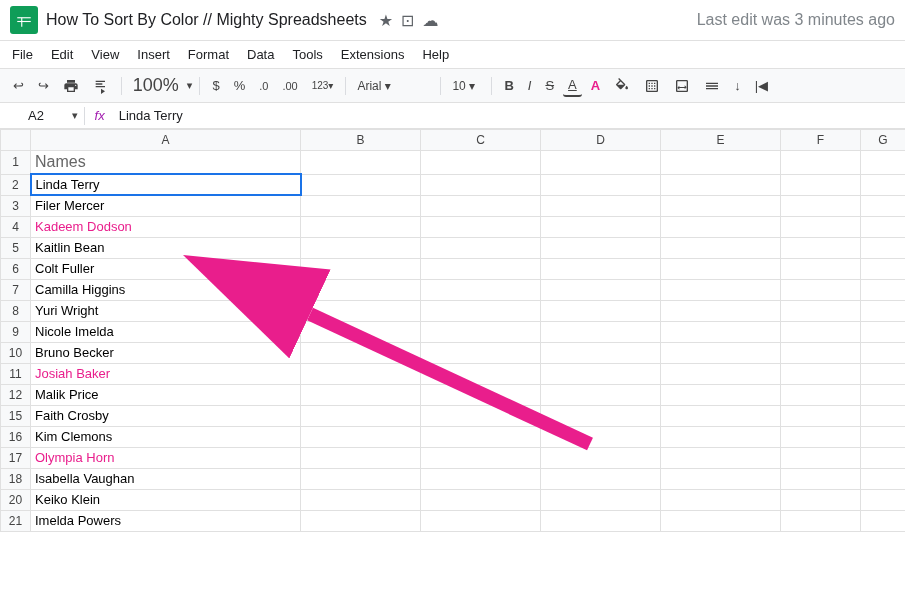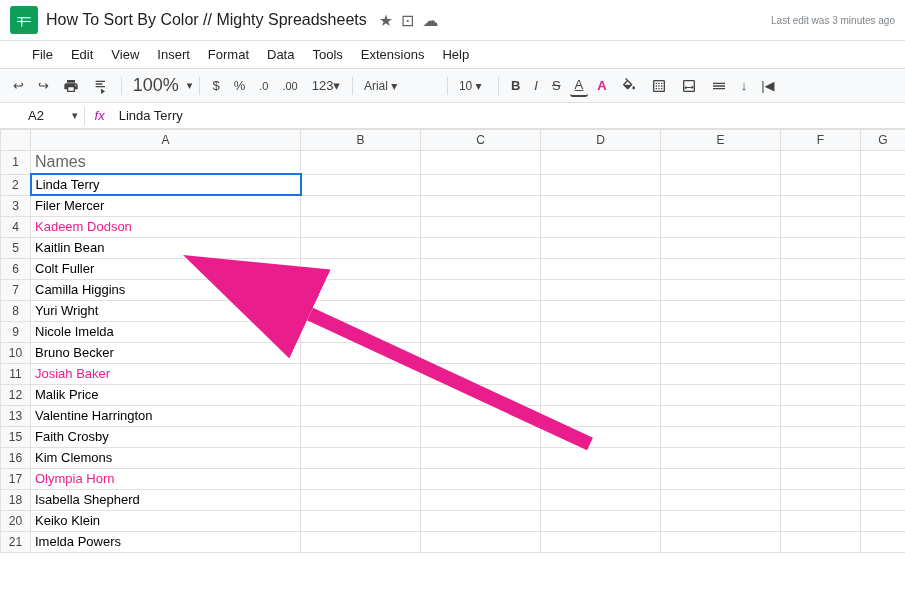--- a/index.html
+++ b/index.html
@@ -11,25 +11,25 @@
       background: #fff; border-bottom: 1px solid #e0e0e0;
     }
     .app-icon {
       width: 28px; height: 28px; background: #0f9d58; border-radius: 3px;
       display: flex; align-items: center; justify-content: center; flex-shrink: 0;
     }
     .app-icon svg { width: 18px; height: 18px; }
     .title-text { font-size: 16px; color: #202124; font-weight: 400; }
     .title-icons { display: flex; gap: 8px; align-items: center; margin-left: 4px; }
     .title-icon { color: #5f6368; font-size: 16px; cursor: pointer; }
-    .last-edit { margin-left: auto; font-size: 10px; color: #80868b; }
+    .last-edit { margin-left: auto; font-size: 16px; color: #80868b; }
 
     
     .menu-bar {
-      display: flex; align-items: center; padding: 2px 24px; gap: 2px;
+      display: flex; align-items: center; padding: 2px 4px; gap: 2px;
       background: #fff;
     }
     .menu-item {
       padding: 4px 8px; font-size: 13px; color: #202124; cursor: pointer; border-radius: 4px;
     }
 
     
     .toolbar {
       display: flex; align-items: center; padding: 4px 8px; gap: 4px;
       background: #f8f9fa; border-top: 1px solid #e0e0e0; border-bottom: 1px solid #e0e0e0;
@@ -138,21 +138,21 @@
       </svg>
   </button>
   <div class="toolbar-separator"></div>
   <button class="toolbar-btn zoom-select">100%</button>
   <span style="font-size:11px;color:#444">▾</span>
   <div class="toolbar-separator"></div>
   <button class="toolbar-btn">$</button>
   <button class="toolbar-btn">%</button>
   <button class="toolbar-btn" style="font-size:11px">.0</button>
   <button class="toolbar-btn" style="font-size:11px">.00</button>
-  <button class="toolbar-btn" style="font-size:13px">123▾</button>
+  <button class="toolbar-btn" style="font-size:10px">123▾</button>
   <div class="toolbar-separator"></div>
   <button class="toolbar-btn font-select" style="font-size:12px">Arial ▾</button>
   <div class="toolbar-separator"></div>
   <button class="toolbar-btn font-size-select" style="font-size:12px">10 ▾</button>
   <div class="toolbar-separator"></div>
   <button class="toolbar-btn bold-btn" style="font-weight:bold">B</button>
   <button class="toolbar-btn italic-btn" style="font-style:italic">I</button>
   <button class="toolbar-btn strikethrough-btn" style="text-decoration:line-through">S</button>
   <button class="toolbar-btn underline-btn" style="text-decoration:underline;border-bottom:2px solid #444">A</button>
   <button class="toolbar-btn" style="color:#e91e8c;font-weight:bold">A</button>
@@ -329,30 +329,20 @@
           <td class="col-header row-header">12</td>
           <td class="cell">Malik Price</td>
           <td class="cell"></td>
           <td class="cell"></td>
           <td class="cell"></td>
           <td class="cell"></td>
           <td class="cell"></td>
           <td class="cell"></td>
         </tr>
         <tr>
-          <td class="col-header row-header">13</td>
-          <td class="cell">Valentine Harrington</td>
-          <td class="cell"></td>
-          <td class="cell"></td>
-          <td class="cell"></td>
-          <td class="cell"></td>
-          <td class="cell"></td>
-          <td class="cell"></td>
-        </tr>
-        <tr>
           <td class="col-header row-header">15</td>
           <td class="cell">Faith Crosby</td>
           <td class="cell"></td>
           <td class="cell"></td>
           <td class="cell"></td>
           <td class="cell"></td>
           <td class="cell"></td>
           <td class="cell"></td>
         </tr>
         <tr>
@@ -370,21 +360,21 @@
           <td class="cell" style="color: rgb(233, 30, 140);">Olympia Horn</td>
           <td class="cell"></td>
           <td class="cell"></td>
           <td class="cell"></td>
           <td class="cell"></td>
           <td class="cell"></td>
           <td class="cell"></td>
         </tr>
         <tr>
           <td class="col-header row-header">18</td>
-          <td class="cell">Isabella Shepherd</td>
+          <td class="cell">Isabella Vaughan</td>
           <td class="cell"></td>
           <td class="cell"></td>
           <td class="cell"></td>
           <td class="cell"></td>
           <td class="cell"></td>
           <td class="cell"></td>
         </tr>
         <tr>
           <td class="col-header row-header">20</td>
           <td class="cell">Keiko Klein</td>

